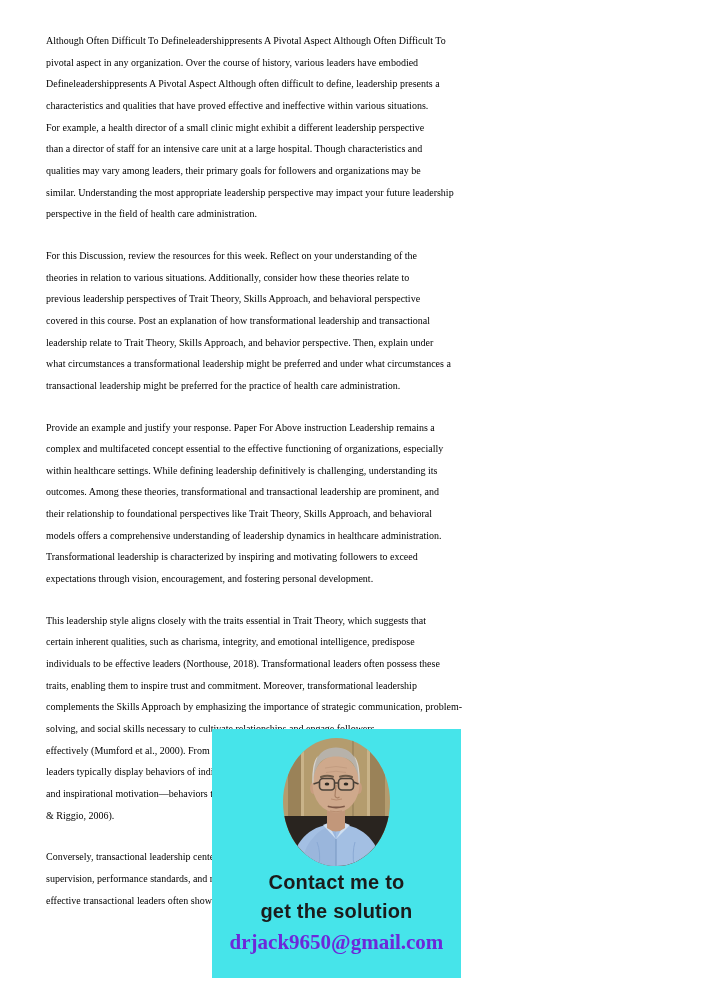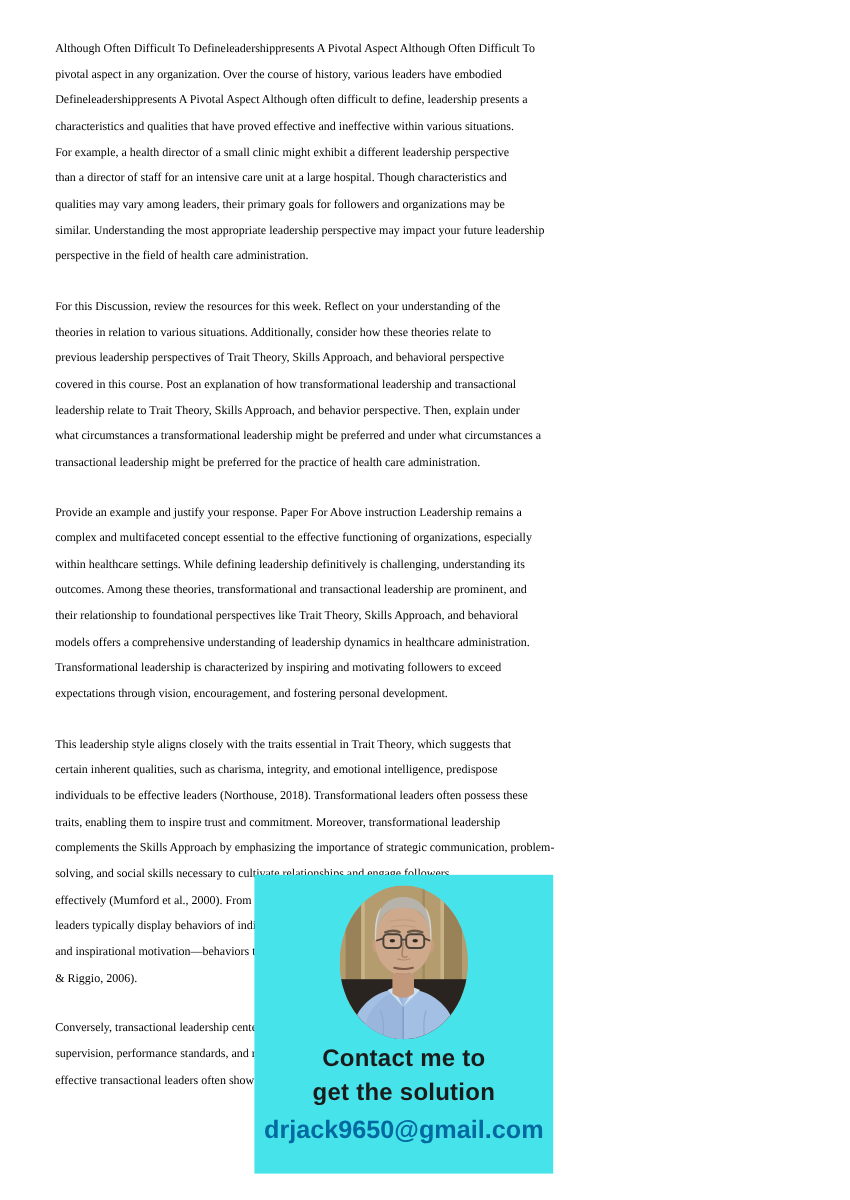--- a/index.html
+++ b/index.html
@@ -37,25 +37,25 @@
     margin-top:2px;
     font-family:"Liberation Sans", sans-serif;
     font-weight:700;
     font-size:20px;
     line-height:29px;
     letter-spacing:0.2px;
     color:#1b1b1b;
   }
   .email{
     margin-top:3px;
-    font-family:Liberation Sans, sans-serif;
+    font-family:Liberation Serif, serif;
     font-weight:700;
     font-size:21px;
     line-height:26px;
-    color:#0369a1;
+    color:#6d28d9;
   }
 </style>
 </head>
 <body>
 
 <div class="page">
 
   <div class="essay" id="essay">
       <div class="paragraph">
         <div class="line">Although Often Difficult To Defineleadershippresents A Pivotal Aspect Although Often Difficult To</div>

